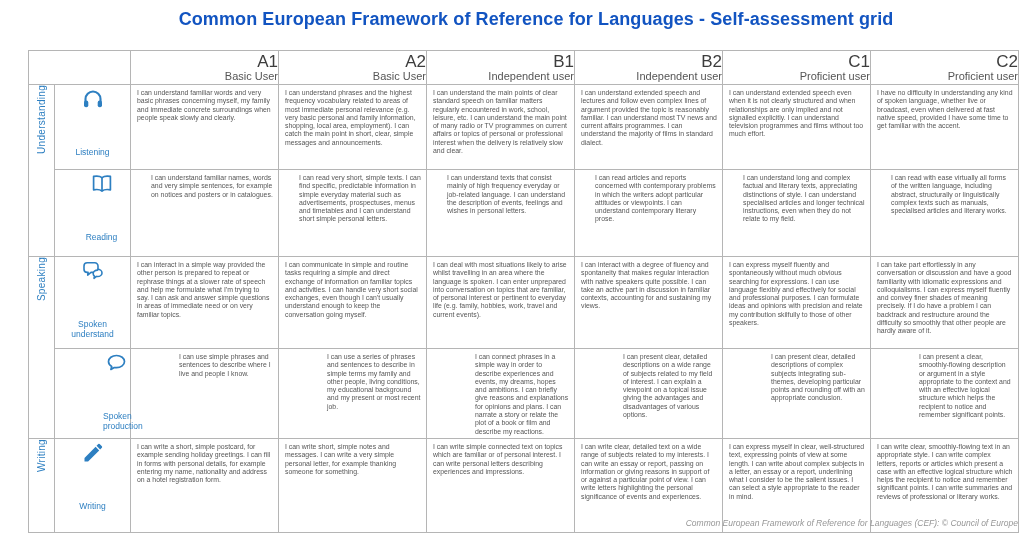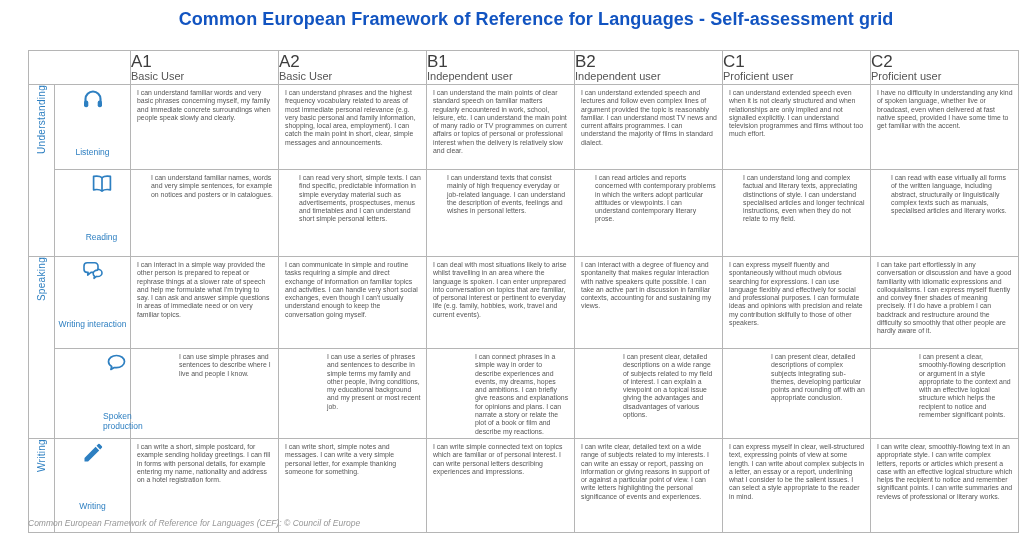--- a/index.html
+++ b/index.html
@@ -27,21 +27,21 @@
   table.cefr td, table.cefr th {
     border: 1px solid #b5b5b5;
     vertical-align: top;
     background: #fff;
   }
   th.corner { border: 1px solid #b5b5b5; }
   th.level {
     height: 34px;
     vertical-align: middle;
     font-weight: normal;
-    text-align: left;
+    text-align: right;
     padding: 2px 0;
   }
   .level-code { font-size: 17px; color: #3d3d3d; line-height: 18px; }
   .level-user { font-size: 11px; color: #555; line-height: 10px; }
   td.group {
     width: 26px;
     vertical-align: middle;
     text-align: center;
   }
   .vlabel {
@@ -68,20 +68,21 @@
     color: #565656;
   }
   tr.r-listening  td { height: 85px; }
   tr.r-reading    td { height: 87px; padding-left: 20px; }
   tr.r-spokint    td { height: 92px; }
   tr.r-spokprod   td { height: 74px; padding-left: 48px; }
   tr.r-writing    td { height: 94px; }
   .footer-note {
     position: absolute;
     top: 518px; left: 28px; width: 990px;
+    text-align: right;
     font-size: 8.5px;
     font-style: italic;
     color: #979797;
   }
 </style>
 </head>
 <body>
 
 <div class="page-title">Common European Framework of Reference for Languages - Self-assessment grid</div>
 
@@ -164,21 +165,21 @@
 
   <tr class="r-spokint">
     <td class="group" rowspan="2">
       <div class="vlabel">Speaking</div>
     </td>
     <td class="skill">
       <svg class="skill-icon" viewBox="0 0 24 24">
         <path d="M13.8 3.8H6.2C4.4 3.8 3 5.2 3 7v3.2c0 1.8 1.4 3.2 3.2 3.2h.9l-.4 2.8 3.3-2.8h3.8c1.8 0 3.2-1.4 3.2-3.2V7c0-1.8-1.4-3.2-3.2-3.2z" fill="none" stroke="#2D7FC1" stroke-width="1.6" stroke-linejoin="round"></path>
         <path d="M16.6 10.3c2.4 0 4.4 1.6 4.4 3.6s-2 3.6-4.4 3.6c-.4 0-.8 0-1.1-.1L13 19.3l.5-2.1c-.8-.6-1.3-1.5-1.3-2.5 0-2 2-3.6 4.4-3.6z" fill="#ffffff" stroke="#2D7FC1" stroke-width="1.6" stroke-linejoin="round"></path>
       </svg>
-      <div class="skill-label">Writing interaction</div>
+      <div class="skill-label">Spoken understand</div>
     </td>
     <td class="cell">I can interact in a simple way provided the other person is prepared to repeat or rephrase things at a slower rate of speech and help me formulate what I'm trying to say. I can ask and answer simple questions in areas of immediate need or on very familiar topics.</td>
     <td class="cell">I can communicate in simple and routine tasks requiring a simple and direct exchange of information on familiar topics and activities. I can handle very short social exchanges, even though I can't usually understand enough to keep the conversation going myself.</td>
     <td class="cell">I can deal with most situations likely to arise whilst travelling in an area where the language is spoken. I can enter unprepared into conversation on topics that are familiar, of personal interest or pertinent to everyday life (e.g. family, hobbies, work, travel and current events).</td>
     <td class="cell">I can interact with a degree of fluency and spontaneity that makes regular interaction with native speakers quite possible. I can take an active part in discussion in familiar contexts, accounting for and sustaining my views.</td>
     <td class="cell">I can express myself fluently and spontaneously without much obvious searching for expressions. I can use language flexibly and effectively for social and professional purposes. I can formulate ideas and opinions with precision and relate my contribution skilfully to those of other speakers.</td>
     <td class="cell">I can take part effortlessly in any conversation or discussion and have a good familiarity with idiomatic expressions and colloquialisms. I can express myself fluently and convey finer shades of meaning precisely. If I do have a problem I can backtrack and restructure around the difficulty so smoothly that other people are hardly aware of it.</td>
   </tr>
 
   <tr class="r-spokprod">

